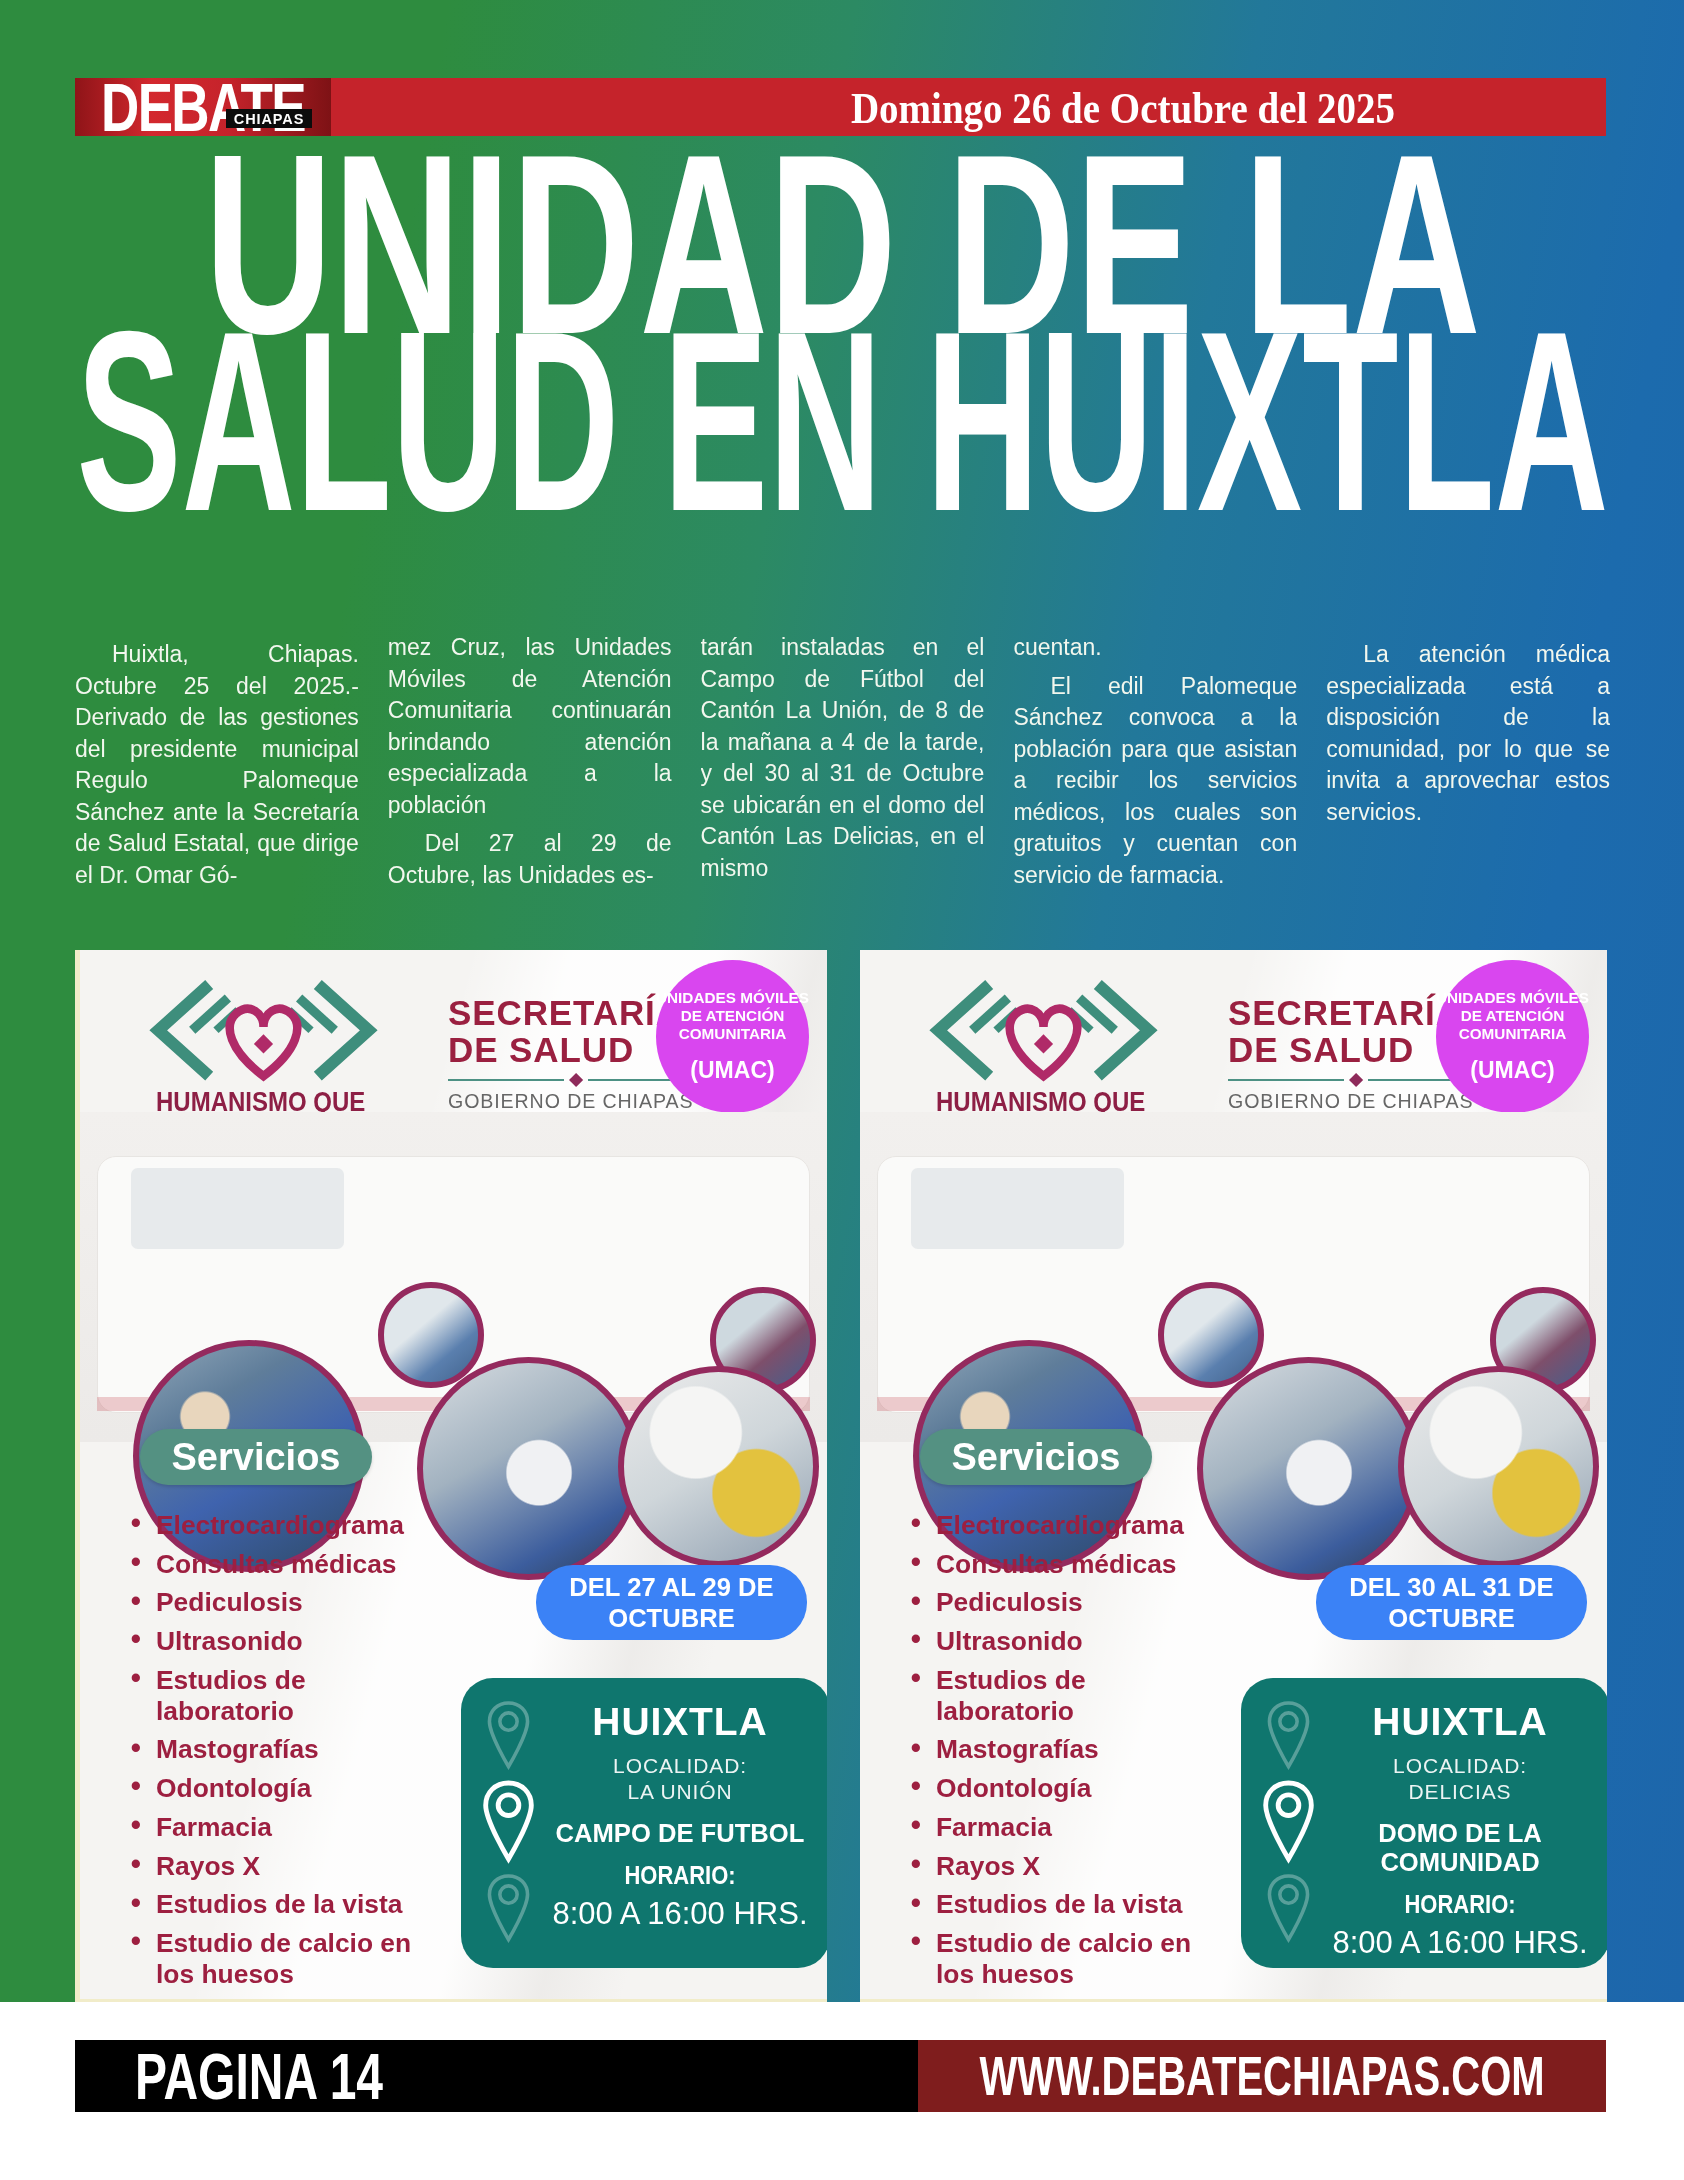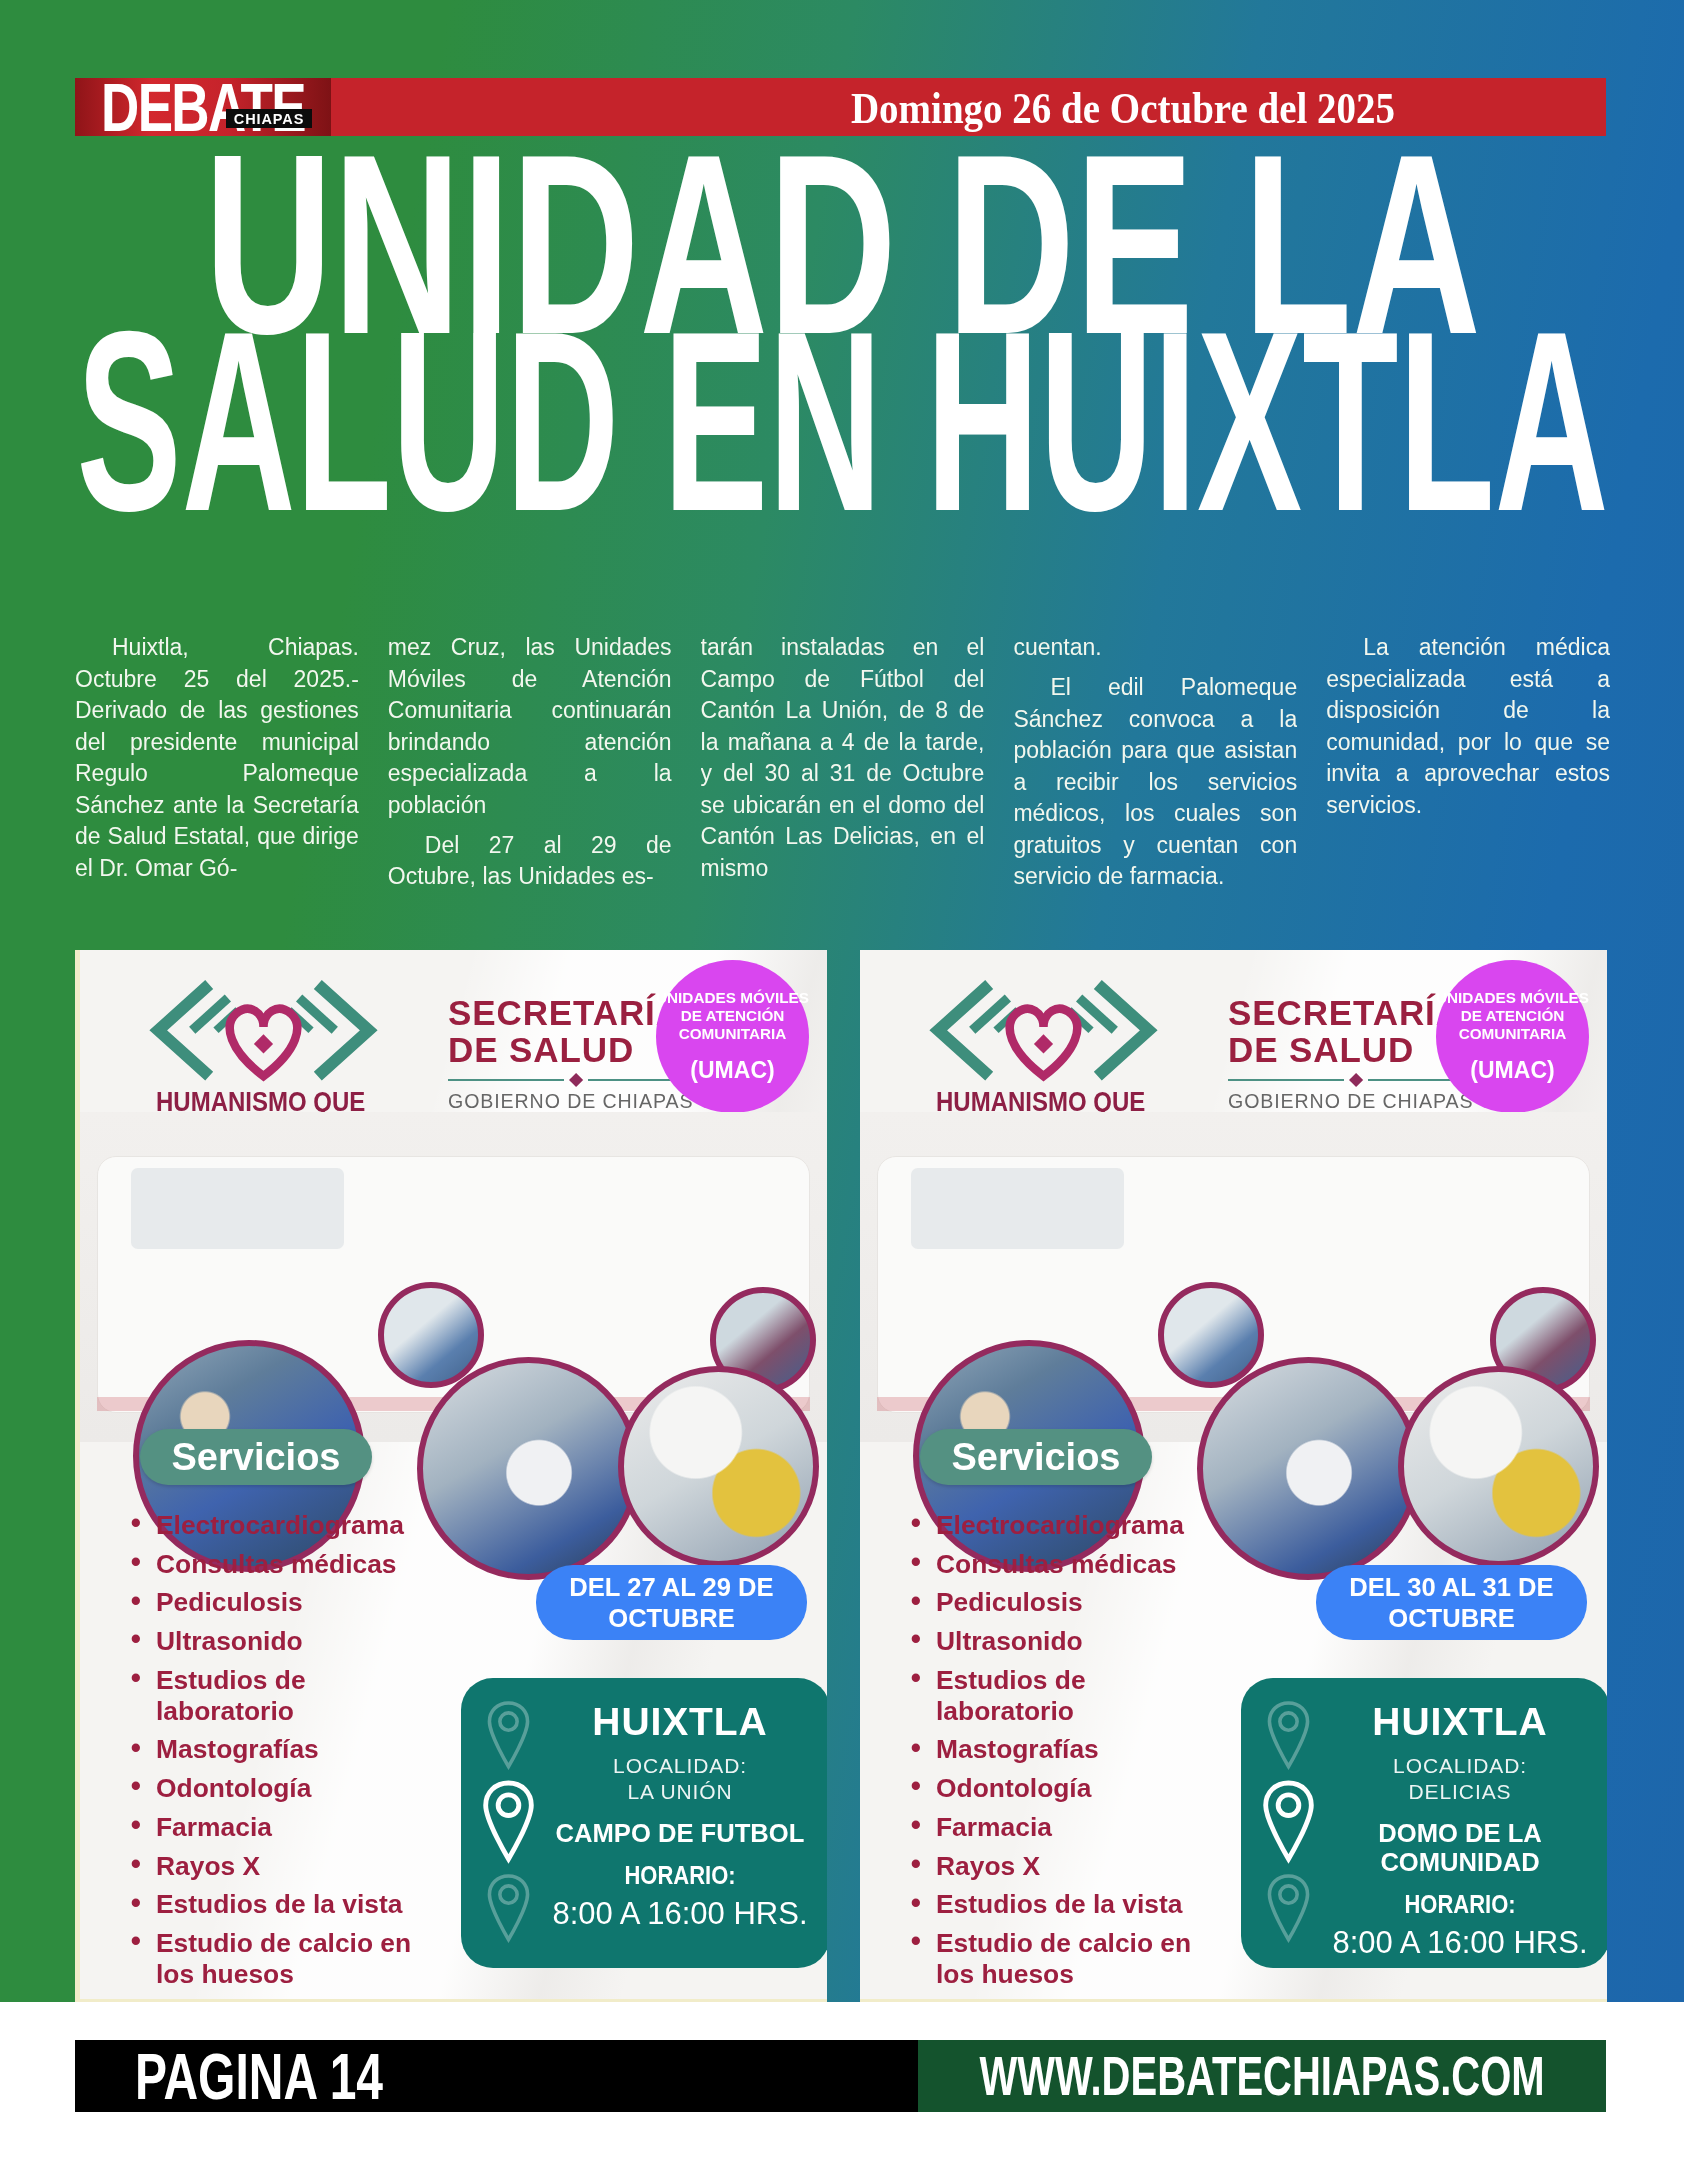--- a/index.html
+++ b/index.html
@@ -27,21 +27,21 @@
   
   .headline-svg{position:absolute;left:0;top:136px;}
   .headline-svg text{fill:#ffffff;font-family:"Liberation Sans",sans-serif;font-weight:bold;}
 
   
   .article{position:absolute;left:75px;top:632px;width:1535px;display:flex;gap:29px;}
   .article .col{width:284px;height:294px;overflow:hidden;color:#f2f7ee;
     font-size:23px;line-height:31.5px;text-align:justify;}
   .article p{margin:0;}
   .article p.sp{margin-top:8.5px;}
-  .article p.ind{text-indent:37px;}
+  .article p.ind{text-indent:37px;margin-top:7px;}
 
   
   .flyer{position:absolute;top:950px;width:747px;height:1049px;background:#f5f4f2;
     overflow:hidden;border-bottom:3.4px solid #f1ecc9;}
   .flyer.left{left:75px;border-left:5.1px solid #f1ecc9;}
   .flyer.right{left:860px;}
   .flyer::before{content:"";position:absolute;inset:0;
     background:linear-gradient(105deg,rgba(255,255,255,0) 38%,rgba(255,255,255,.85) 48%,rgba(255,255,255,.85) 62%,rgba(230,228,226,.5) 72%,rgba(255,255,255,0) 80%);}
 
   
@@ -113,21 +113,21 @@
   .loc-label{font-size:21px;margin-top:10.2px;letter-spacing:0.9px;opacity:.92;}
   .loc-locality{font-size:21px;margin-top:1.7px;letter-spacing:0.9px;opacity:.92;}
   .loc-venue{font-weight:bold;font-size:25.6px;line-height:29px;margin-top:15.3px;}
   .loc-sched-label{font-weight:bold;font-size:22px;margin-top:15.3px;}
   .loc-sched-label span{display:inline-block;transform:scaleY(1.15);}
   .loc-sched{font-size:31px;margin-top:6.8px;}
 
   
   .footer-bar{position:absolute;left:75px;top:2040px;width:1531px;height:72px;display:flex;}
   .footer-left{width:843px;background:#000;display:flex;align-items:center;}
-  .footer-right{flex:1;background:#14532d;display:flex;align-items:center;justify-content:center;}
+  .footer-right{flex:1;background:#7f1d1d;display:flex;align-items:center;justify-content:center;}
   .footer-page{margin-left:60px;color:#fff;font-weight:bold;font-size:48px;
     display:inline-block;transform:scaleY(1.35);letter-spacing:0px;}
   .footer-site{color:#fff;font-weight:bold;font-size:40px;display:inline-block;
     transform:scaleY(1.4);letter-spacing:0px;}
 </style>
 </head>
 <body>
 
 <div class="page">
   <div class="bg-gradient"></div>

